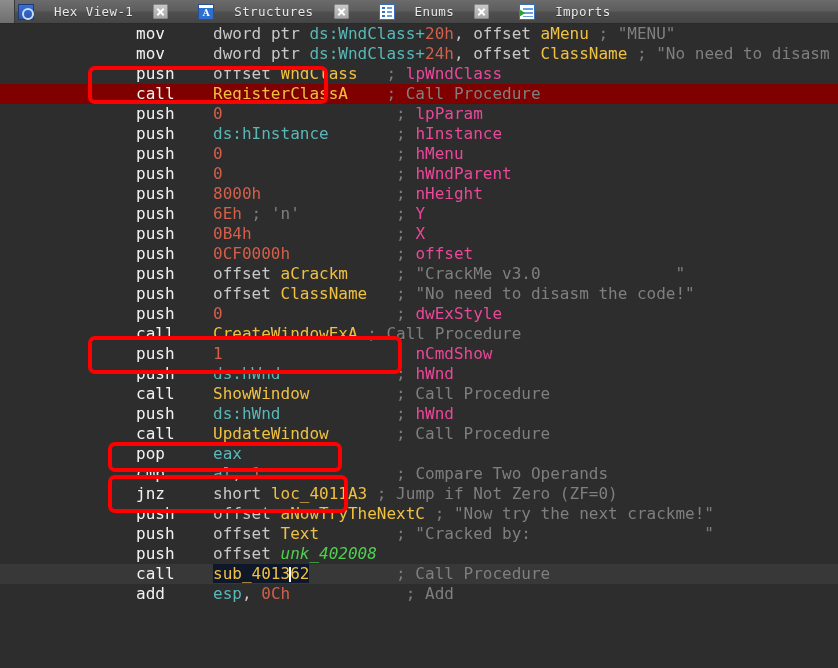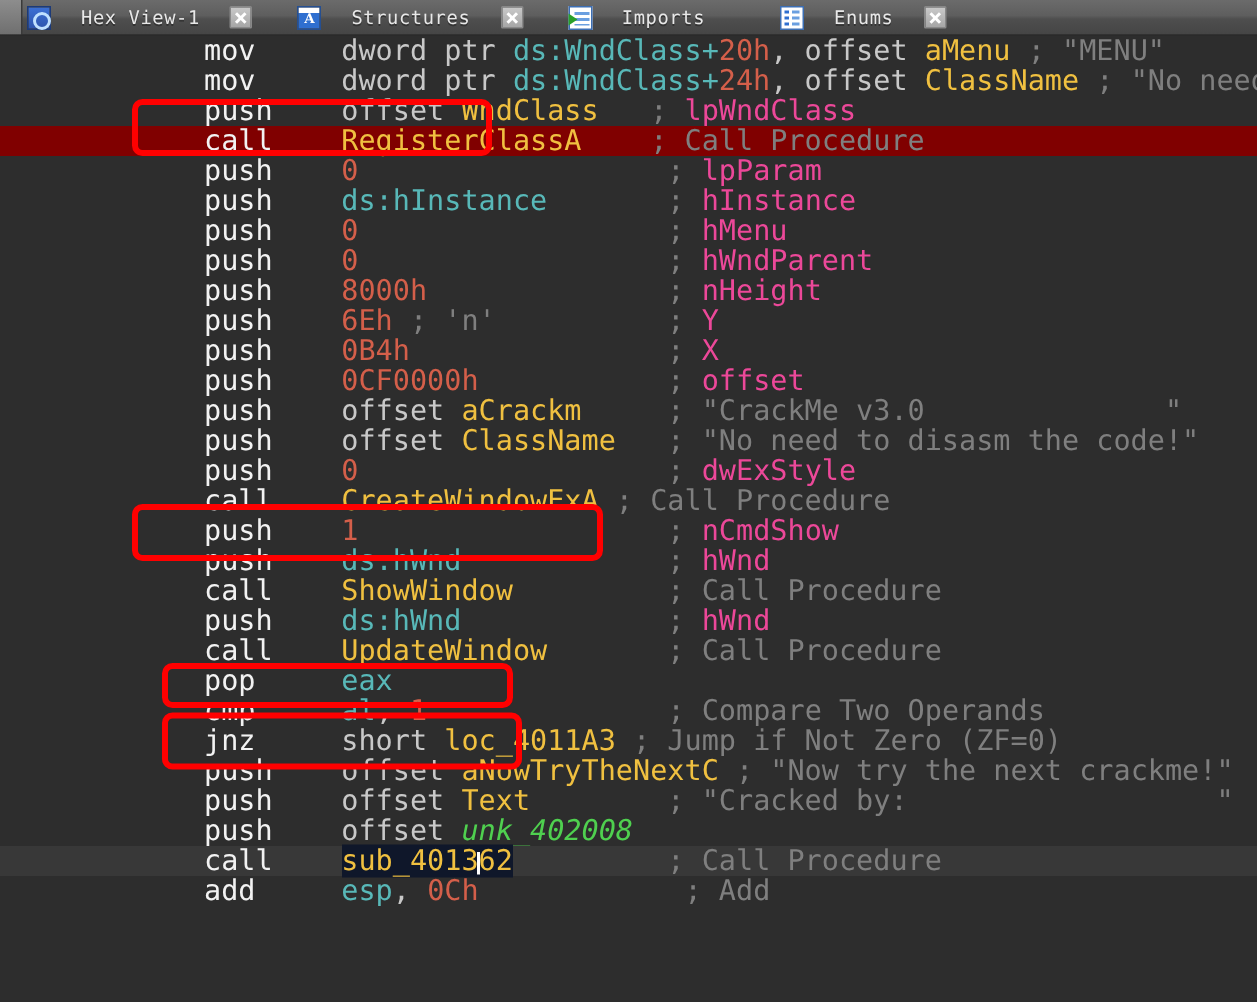--- a/index.html
+++ b/index.html
@@ -146,21 +146,21 @@
   #disasm {
     position: relative;
     height: 644px;
     background: #2d2d2d;
     overflow: hidden;
   }
   .line {
     position: relative;
     height: 20px;
     line-height: 20px;
-    font-size: 19px;
+    font-size: 16px;
     white-space: pre;
     color: #d8d8d8;
   }
   .line .gutter {
     display: inline-block;
     width: 136px;
   }
   .mnem   { color: #f2f2f2; }
   .ops    { color: #ec4899; text-align: center; }
   .reg    { color: #58b8b8; }
@@ -207,28 +207,28 @@
     <span class="tab-close"></span>
   </div>
 
   <div class="tab">
     <span class="tab-icon ic-struct">A</span>
     <span class="tab-label">Structures</span>
     <span class="tab-close"></span>
   </div>
 
   <div class="tab">
-    <span class="tab-icon ic-imports"></span>
-    <span class="tab-label">Imports</span>
-  </div>
-
-  <div class="tab">
     <span class="tab-icon ic-enum"></span>
     <span class="tab-label">Enums</span>
     <span class="tab-close"></span>
+  </div>
+
+  <div class="tab">
+    <span class="tab-icon ic-imports"></span>
+    <span class="tab-label">Imports</span>
   </div>
 
 </div>
 
 <div id="disasm">
 
   <div class="line"><span class="gutter"></span><span class="mnem">mov</span>     <span class="kw">dword ptr </span><span class="reg">ds:WndClass+</span><span class="num">20h</span><span class="kw">, offset </span><span class="sym">aMenu</span> <span class="cmt">; "MENU"</span></div>
 
   <div class="line"><span class="gutter"></span><span class="mnem">mov</span>     <span class="kw">dword ptr </span><span class="reg">ds:WndClass+</span><span class="num">24h</span><span class="kw">, offset </span><span class="sym">ClassName</span> <span class="cmt">; "No need to disasm the co</span></div>
 

